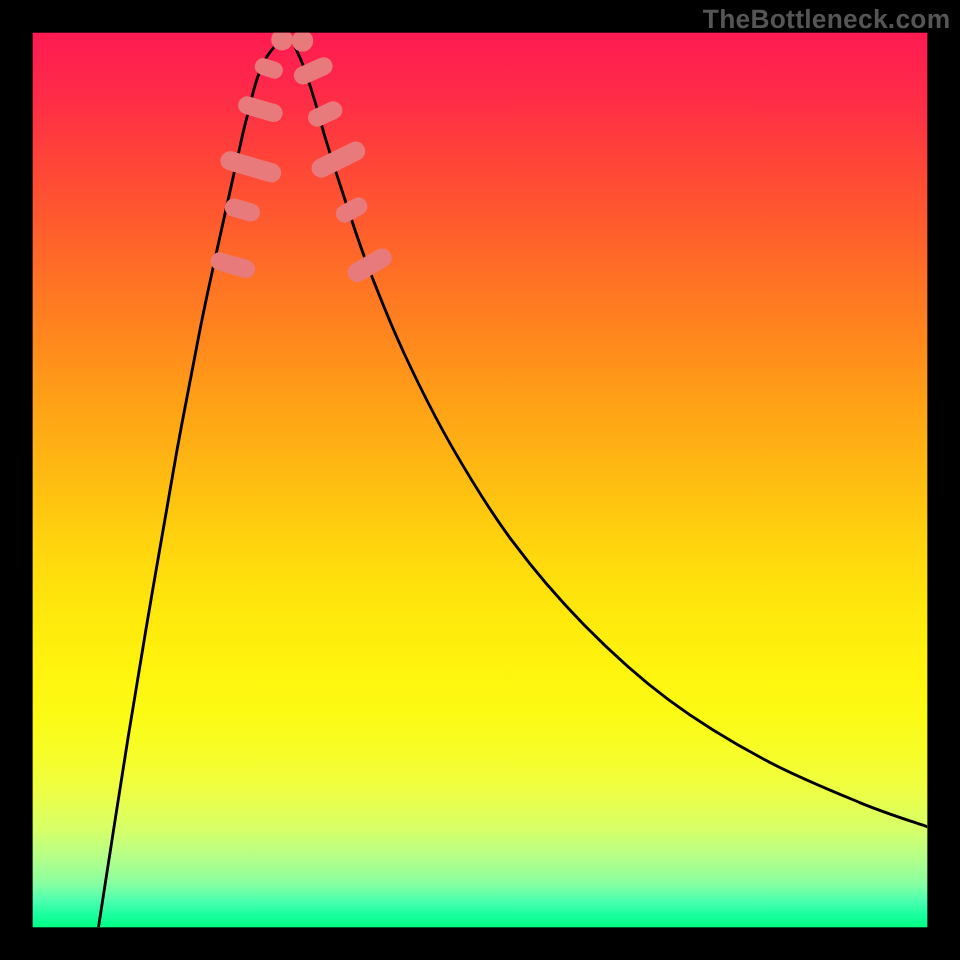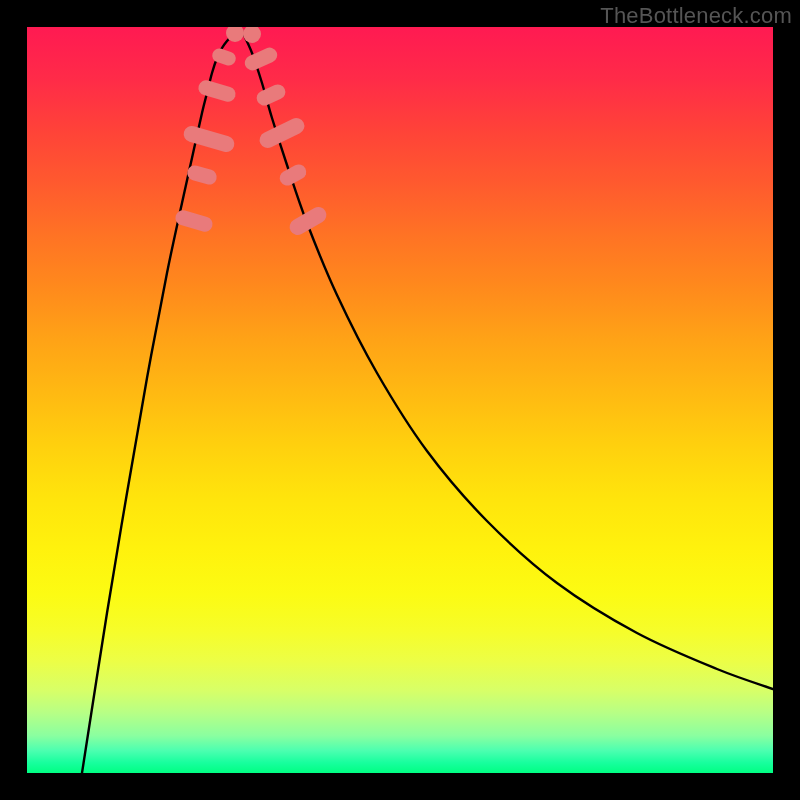--- a/index.html
+++ b/index.html
@@ -60,21 +60,21 @@
     width: 100%;
     height: 100%;
   }
   .watermark {
     position: absolute;
     top: 3px;
     right: 8px;
     color: #555;
     font-size: 22px;
     letter-spacing: 0.2px;
-    font-weight: 400;
+    font-weight: 700;
     user-select: none;
   }
 </style>
 </head>
 <body>
 
 <div class="frame">
   <div class="plot-area">
     <div class="gradient-bg"></div>
     <svg class="curves" viewBox="0 0 746 746" preserveAspectRatio="none">

